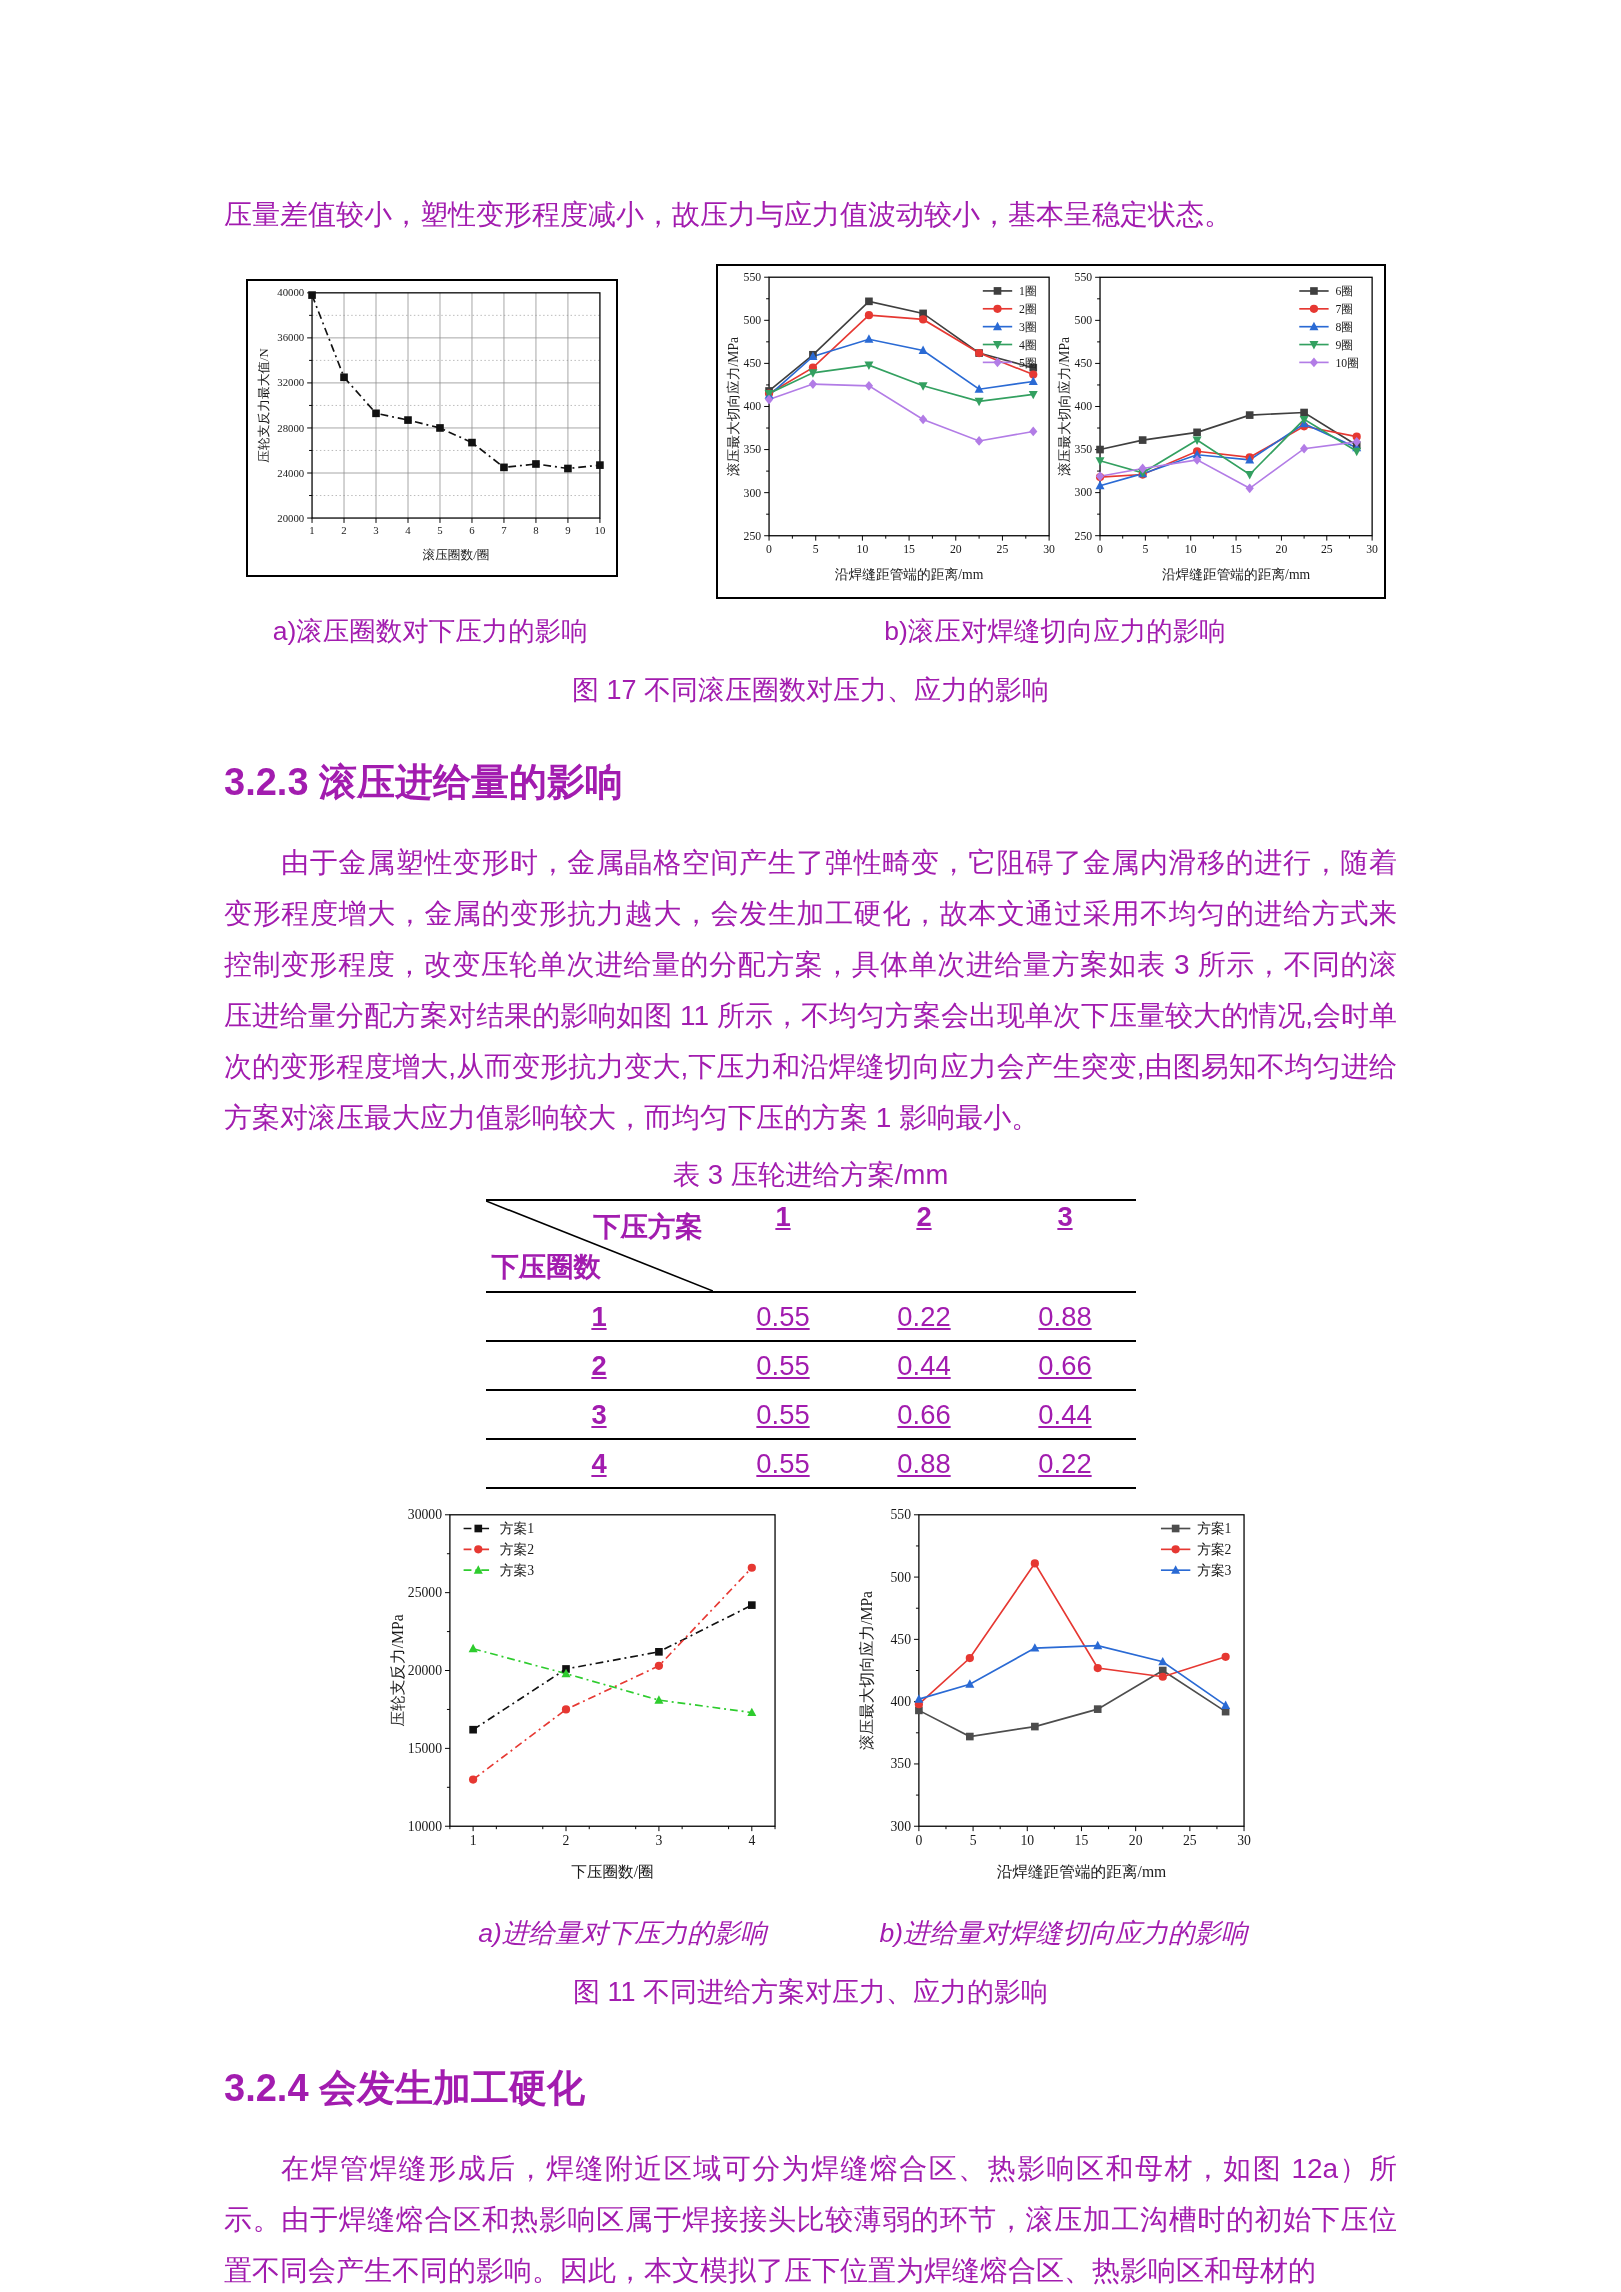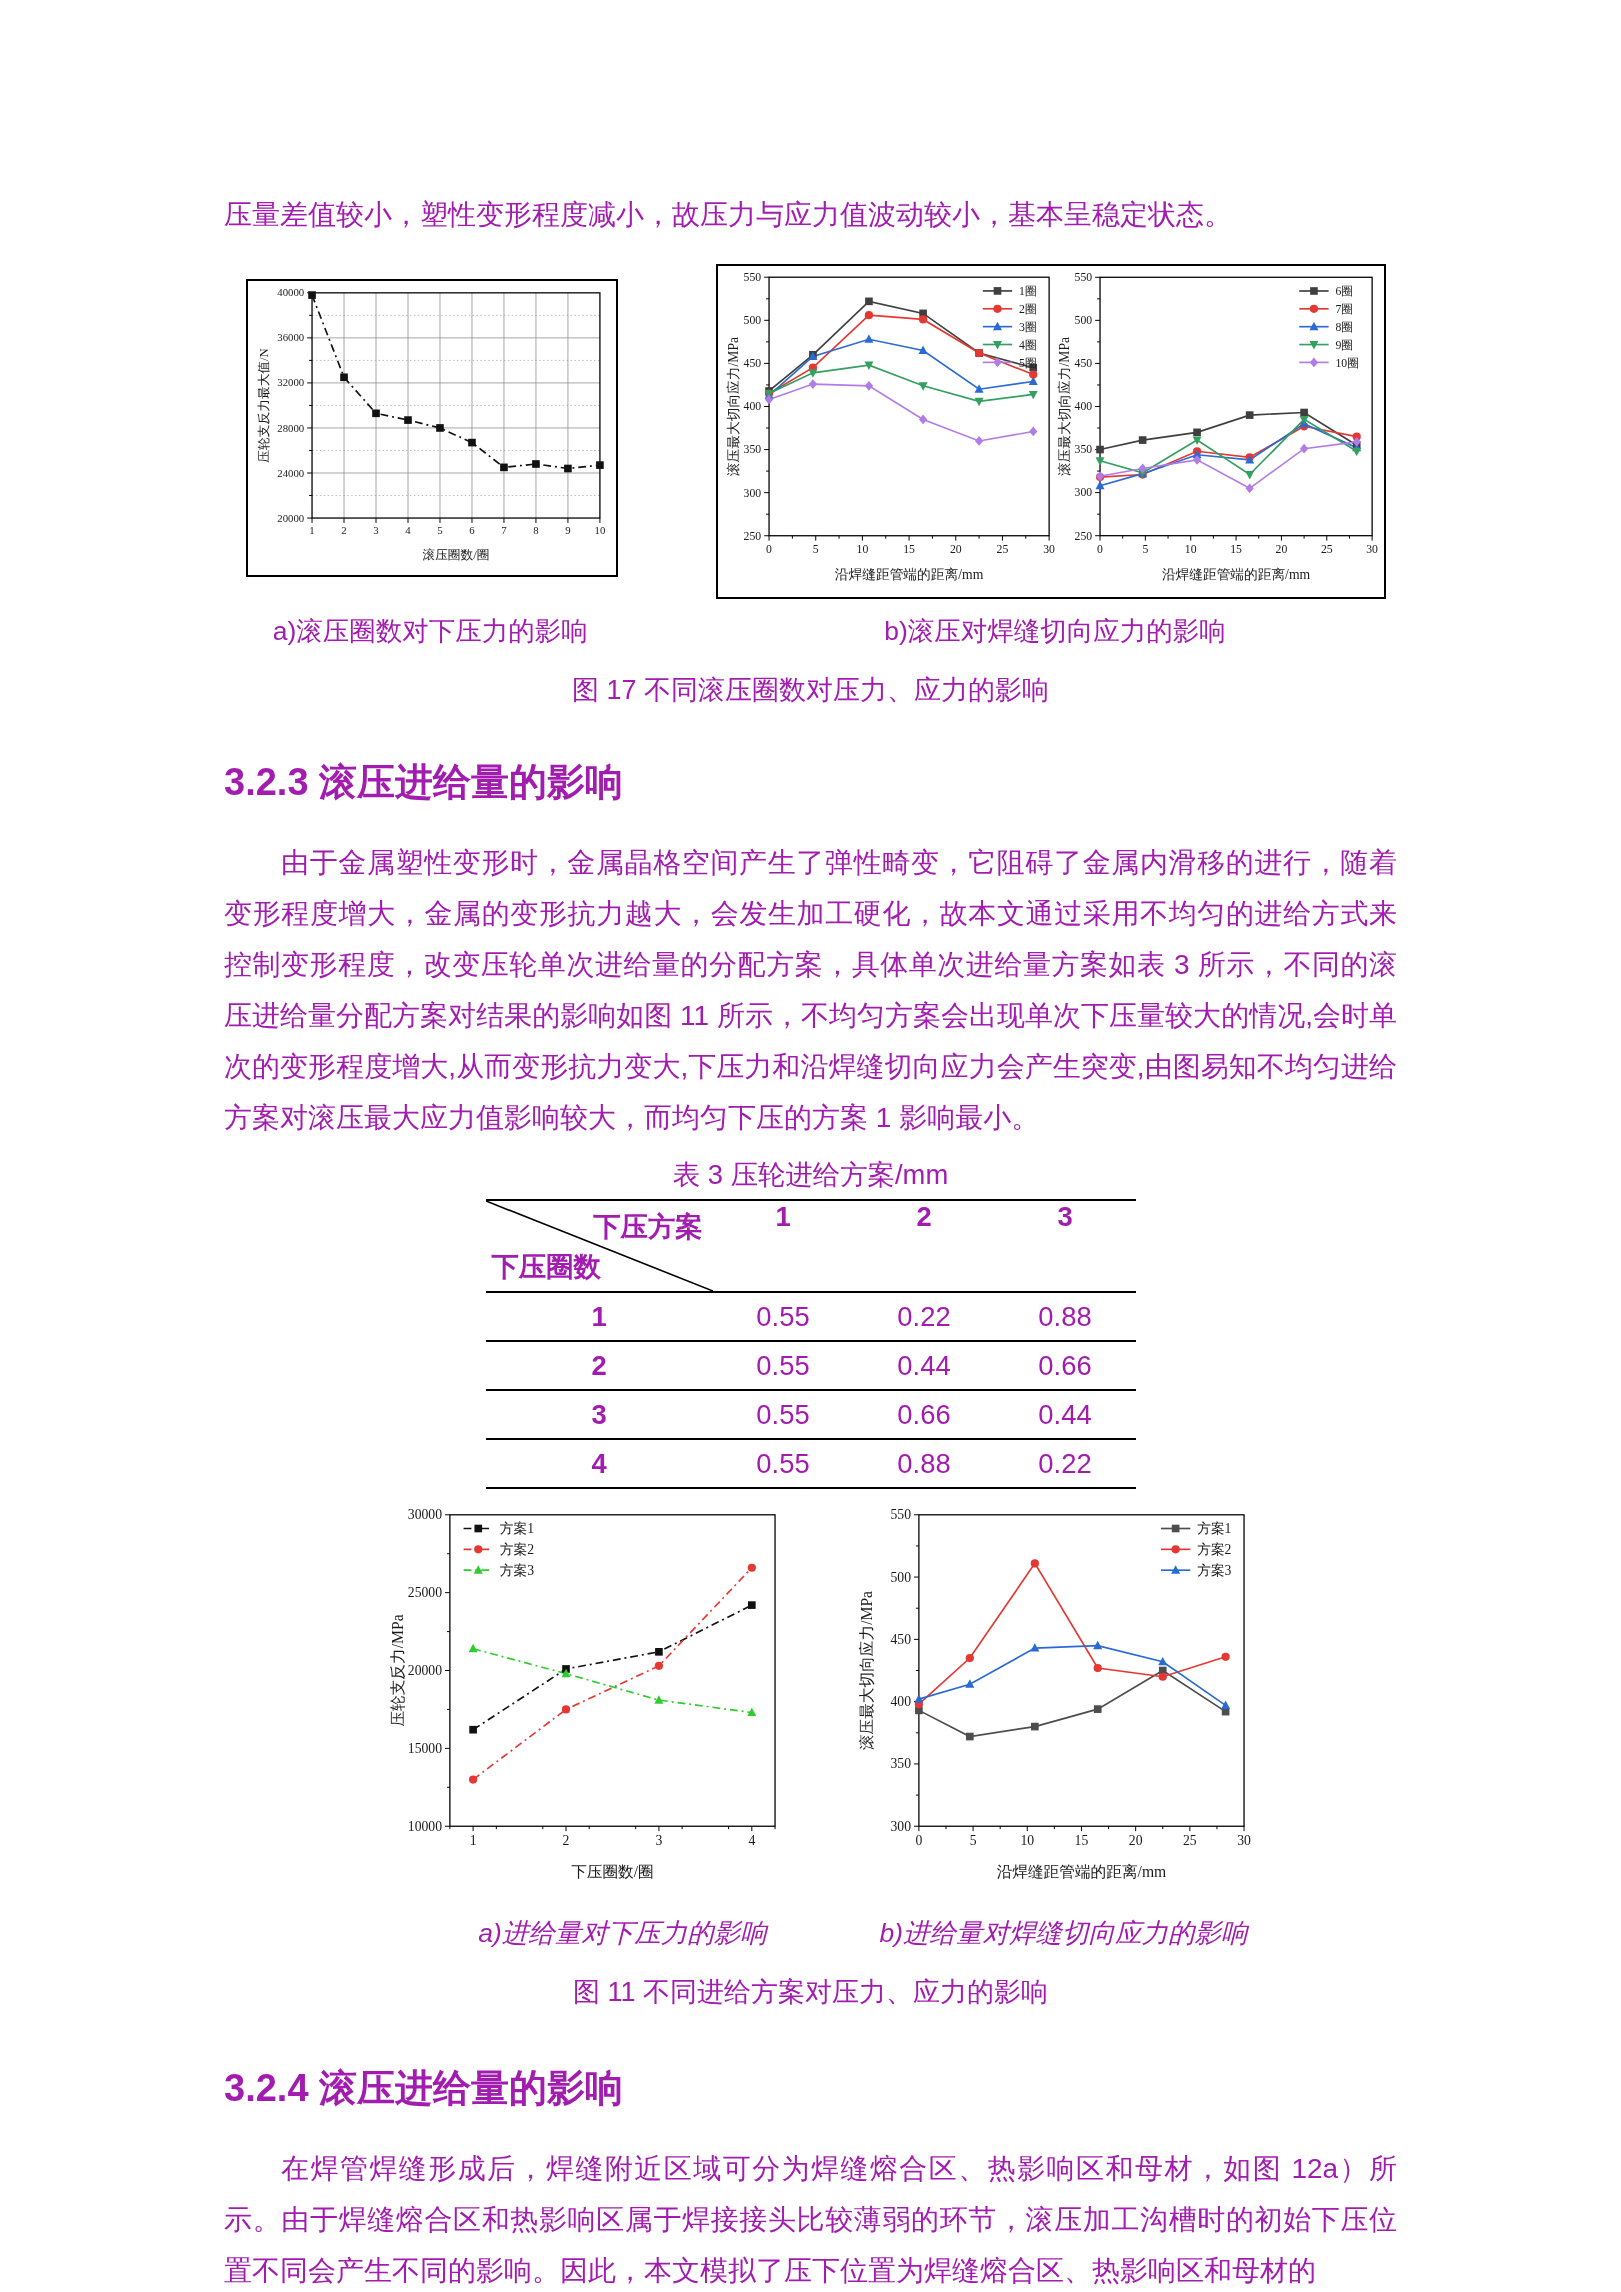--- a/index.html
+++ b/index.html
@@ -11,21 +11,21 @@
   .boxA{border:2.5px solid #000;padding:3.9px 7.8px;margin-left:21.6px;margin-top:15.7px;background:#fff;}
   .boxB{border:2.9px solid #000;padding:5.9px 5.9px;margin-left:98px;display:flex;background:#fff;}
   .chart{display:block;}
   .cap-row{display:flex;margin-top:13.7px;font-size:26.5px;}
   .cap-a{width:376px;text-align:center;margin-left:21.6px;}
   .cap-b{width:696px;text-align:center;margin-left:98px;}
   .fig-cap{font-size:27px;text-align:center;margin:23.5px 0 0 0;}
   h3.sec{font-size:38px;font-weight:700;margin:49px 0 0 0;}
   .tbl-cap{font-size:27.4px;text-align:center;margin:13.7px 0 0 0;}
   table.t3{border-collapse:collapse;margin:5.9px auto 0 auto;border-top:2.5px solid #000;
-           font-size:27.4px;table-layout:fixed;}
+           font-size:27.4px;table-layout:fixed;text-decoration:underline;}
   table.t3 tr{border-bottom:2.5px solid #000;}
   table.t3 th,table.t3 td{padding:0;text-align:center;font-weight:700;}
   table.t3 td.val{font-weight:400;}
   td.c0{width:227px;} td.cv{width:141px;}
   th.diag{position:relative;width:227px;height:90px;}
   th.diag svg{position:absolute;left:0;top:0;width:100%;height:100%;}
   .diag-top{position:absolute;top:7.8px;right:9.8px;font-weight:700;}
   .diag-bottom{position:absolute;bottom:5.9px;left:5.9px;font-weight:700;}
   th.colh{vertical-align:top;padding-top:9.8px;width:141px;}
   tbody.t3b td{height:47px;vertical-align:middle;}
@@ -496,17 +496,17 @@
           <text x="348.15999999999997" y="71.60000000000001" text-anchor="start" font-size="14" fill="#1a1a1a">方案3</text>
         </svg></div>
   </div>
 
   <div class="cap-row" style="margin-top:26px;font-style:italic;">
     <span class="cap11-a">a)进给量对下压力的影响</span>
     <span class="cap11-b">b)进给量对焊缝切向应力的影响</span>
   </div>
   <p class="fig-cap">图 11 不同进给方案对压力、应力的影响</p>
 
-  <h3 class="sec" style="margin-top:53px;">3.2.4 滚压进给量的影响</h3>
+  <h3 class="sec" style="margin-top:53px;">3.2.4 会发生加工硬化</h3>
   <p class="body-text indent" style="margin-top:29px;">在焊管焊缝形成后，焊缝附近区域可分为焊缝熔合区、热影响区和母材，如图 12a）所示。由于焊缝熔合区和热影响区属于焊接接头比较薄弱的环节，滚压加工沟槽时的初始下压位置不同会产生不同的影响。因此，本文模拟了压下位置为焊缝熔合区、热影响区和母材的</p>
 
 </div>
 
 
 </body></html>

